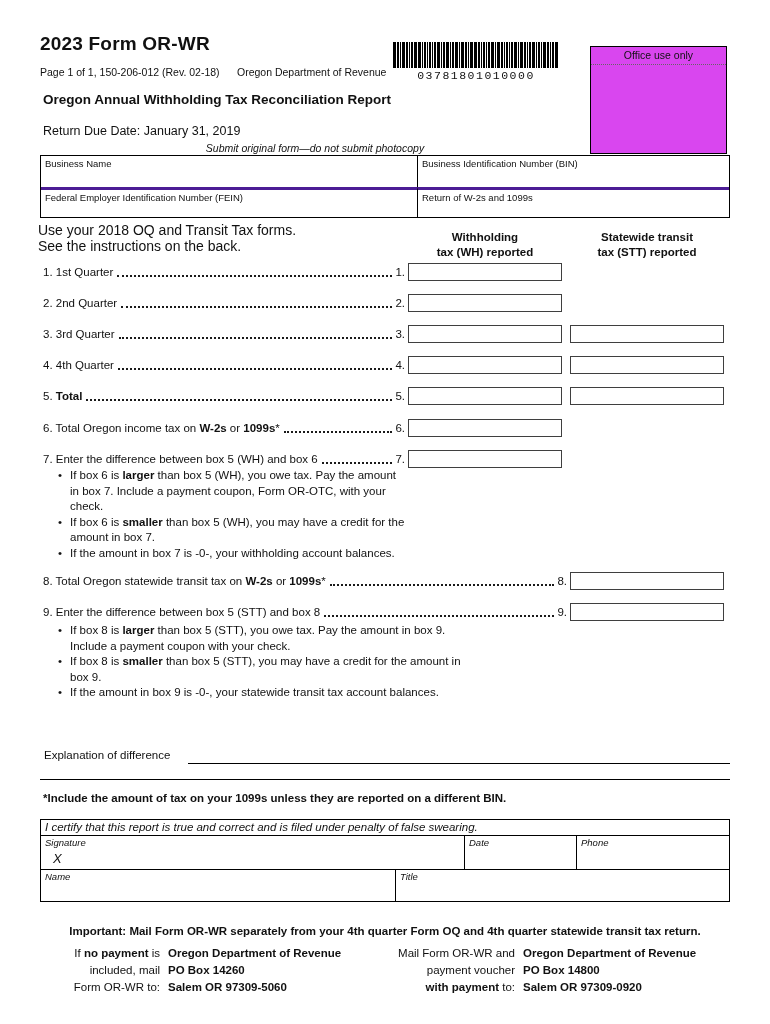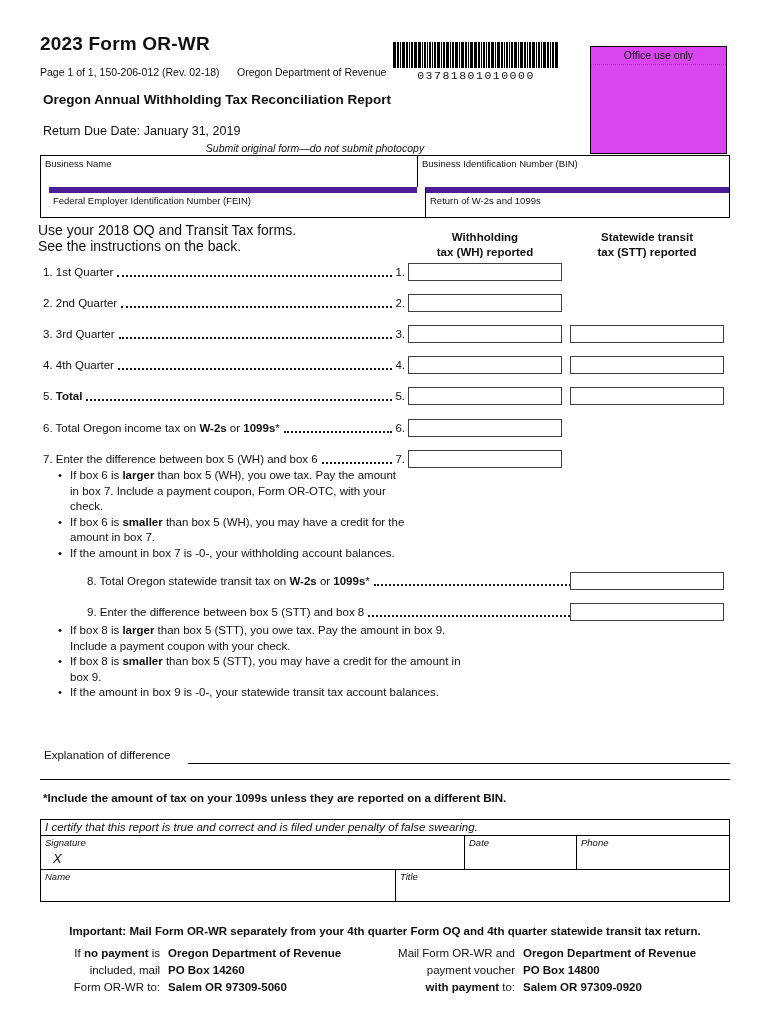--- a/index.html
+++ b/index.html
@@ -18,25 +18,25 @@
   .barcode-num{font-family:"Liberation Mono", monospace;font-size:11.5px;letter-spacing:1.5px;margin-top:1px;}
   .office-box{left:590px;top:46px;width:135px;height:106px;border:1px solid #000;background:#d946ef;}
   .office-box .hd{font-size:10.5px;text-align:center;padding:2px 0 3px 0;border-bottom:1px dotted #666;}
   .report-title{left:43px;top:92px;font-size:13.5px;font-weight:700;}
   .due-date{left:43px;top:124px;font-size:12.5px;}
   .submit-note{left:40px;top:142px;width:550px;text-align:center;font-style:italic;font-size:10.5px;}
   .id-table{left:40px;top:155px;width:690px;height:63px;border:1px solid #000;box-sizing:border-box;
     display:grid;grid-template-columns:376px 1fr;grid-template-rows:31px 1fr;}
   .id-cell{position:relative;font-size:9.5px;padding:2px 4px;box-sizing:border-box;}
   .id-cell.bl{border-left:1px solid #000;}
-  .id-cell.bt{border-top:6px solid #4c1d95;margin-left:8px;}
+  .id-cell.bt{border-top:3px solid #4c1d95;}
   .intro{left:38px;font-size:14px;}
   .col-head{width:156px;text-align:center;font-size:11.5px;font-weight:700;line-height:15px;}
   .qrow{position:absolute;left:43px;width:362px;display:flex;align-items:flex-end;font-size:11.5px;line-height:14px;white-space:nowrap;}
-  .qrow.wide{width:524px;margin-left:44px;}
+  .qrow.wide{width:524px;}
   .leader{flex:1;border-bottom:2px dotted #1a1a1a;margin:0 3px 2px 4px;min-width:8px;}
   .fbox{position:absolute;width:152px;height:16px;background:#fff;border:1.5px solid #3f3f3f;}
   .bullets{position:absolute;font-size:11.5px;line-height:15.5px;}
   .bullet{position:relative;padding-left:13px;}
   .bullet::before{content:"\2022";position:absolute;left:1px;top:0;}
   .expl-label{left:44px;top:749px;font-size:11.5px;}
   .wline{position:absolute;border-bottom:1px solid #000;height:16px;}
   .footnote{left:43px;top:792px;font-size:11.5px;font-weight:700;}
   .cert{left:40px;top:819px;width:690px;border:1px solid #000;box-sizing:border-box;background:#fff;font-style:italic;}
   .cert-statement{font-size:11.5px;padding:1px 4px 2px 4px;}

